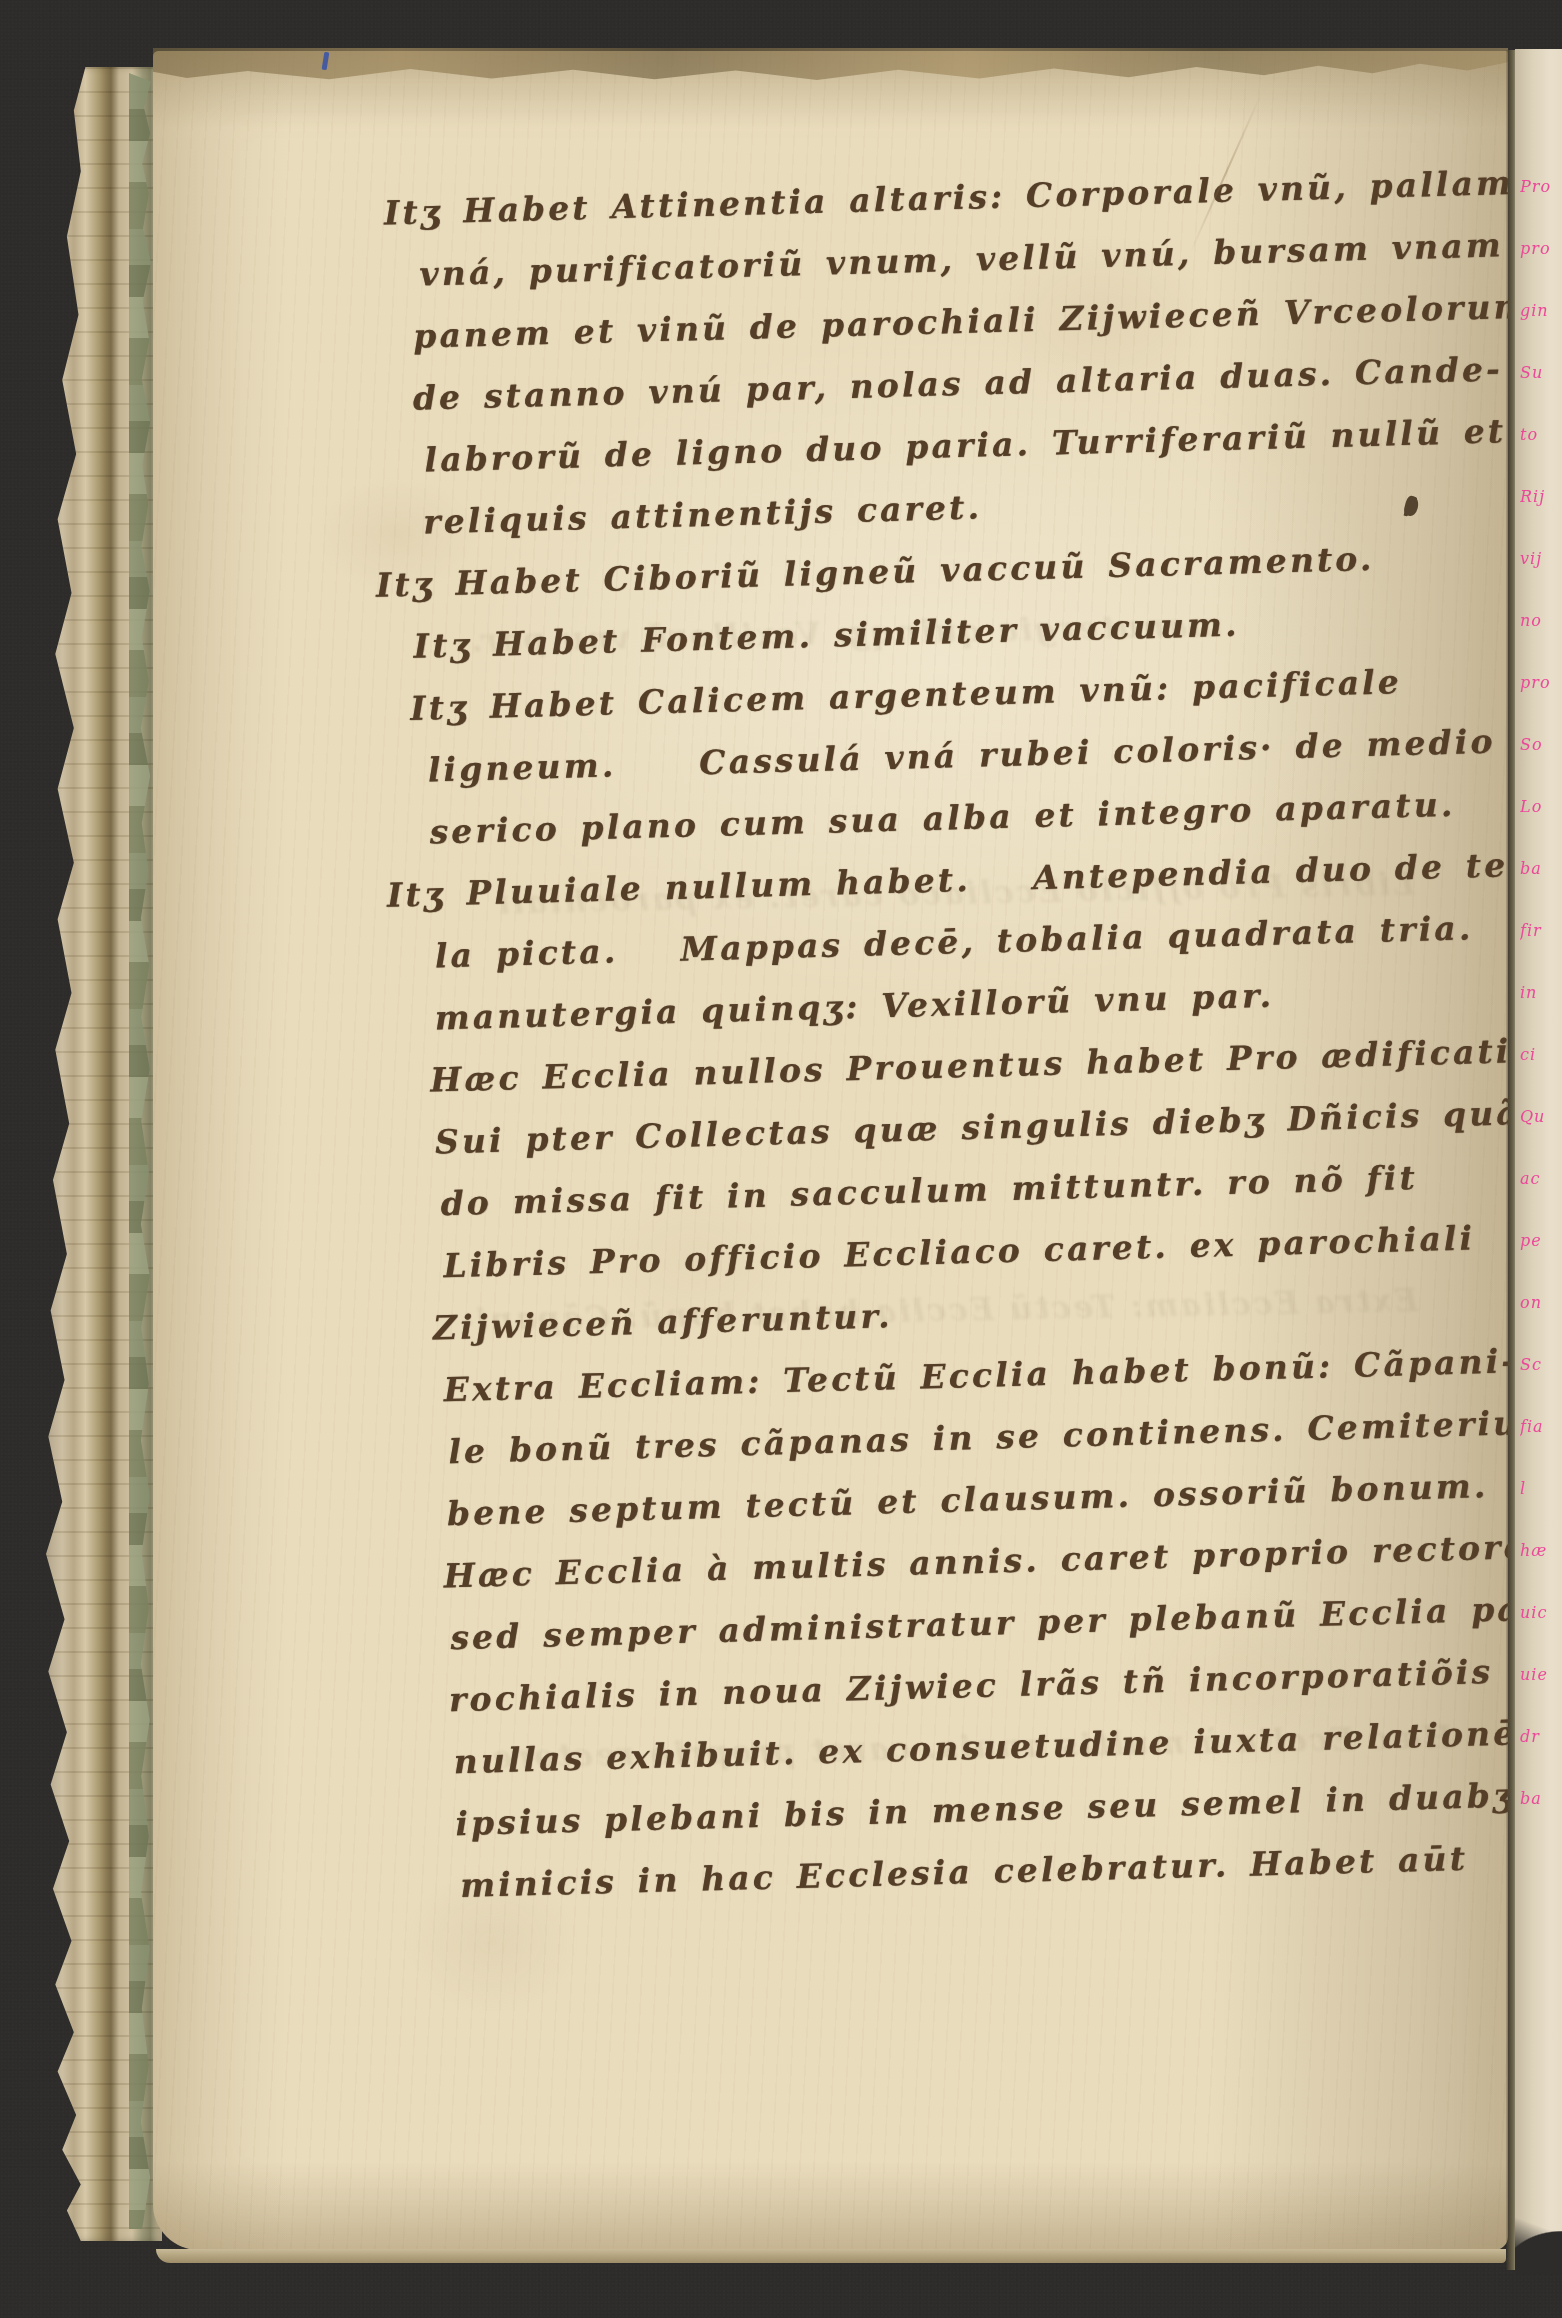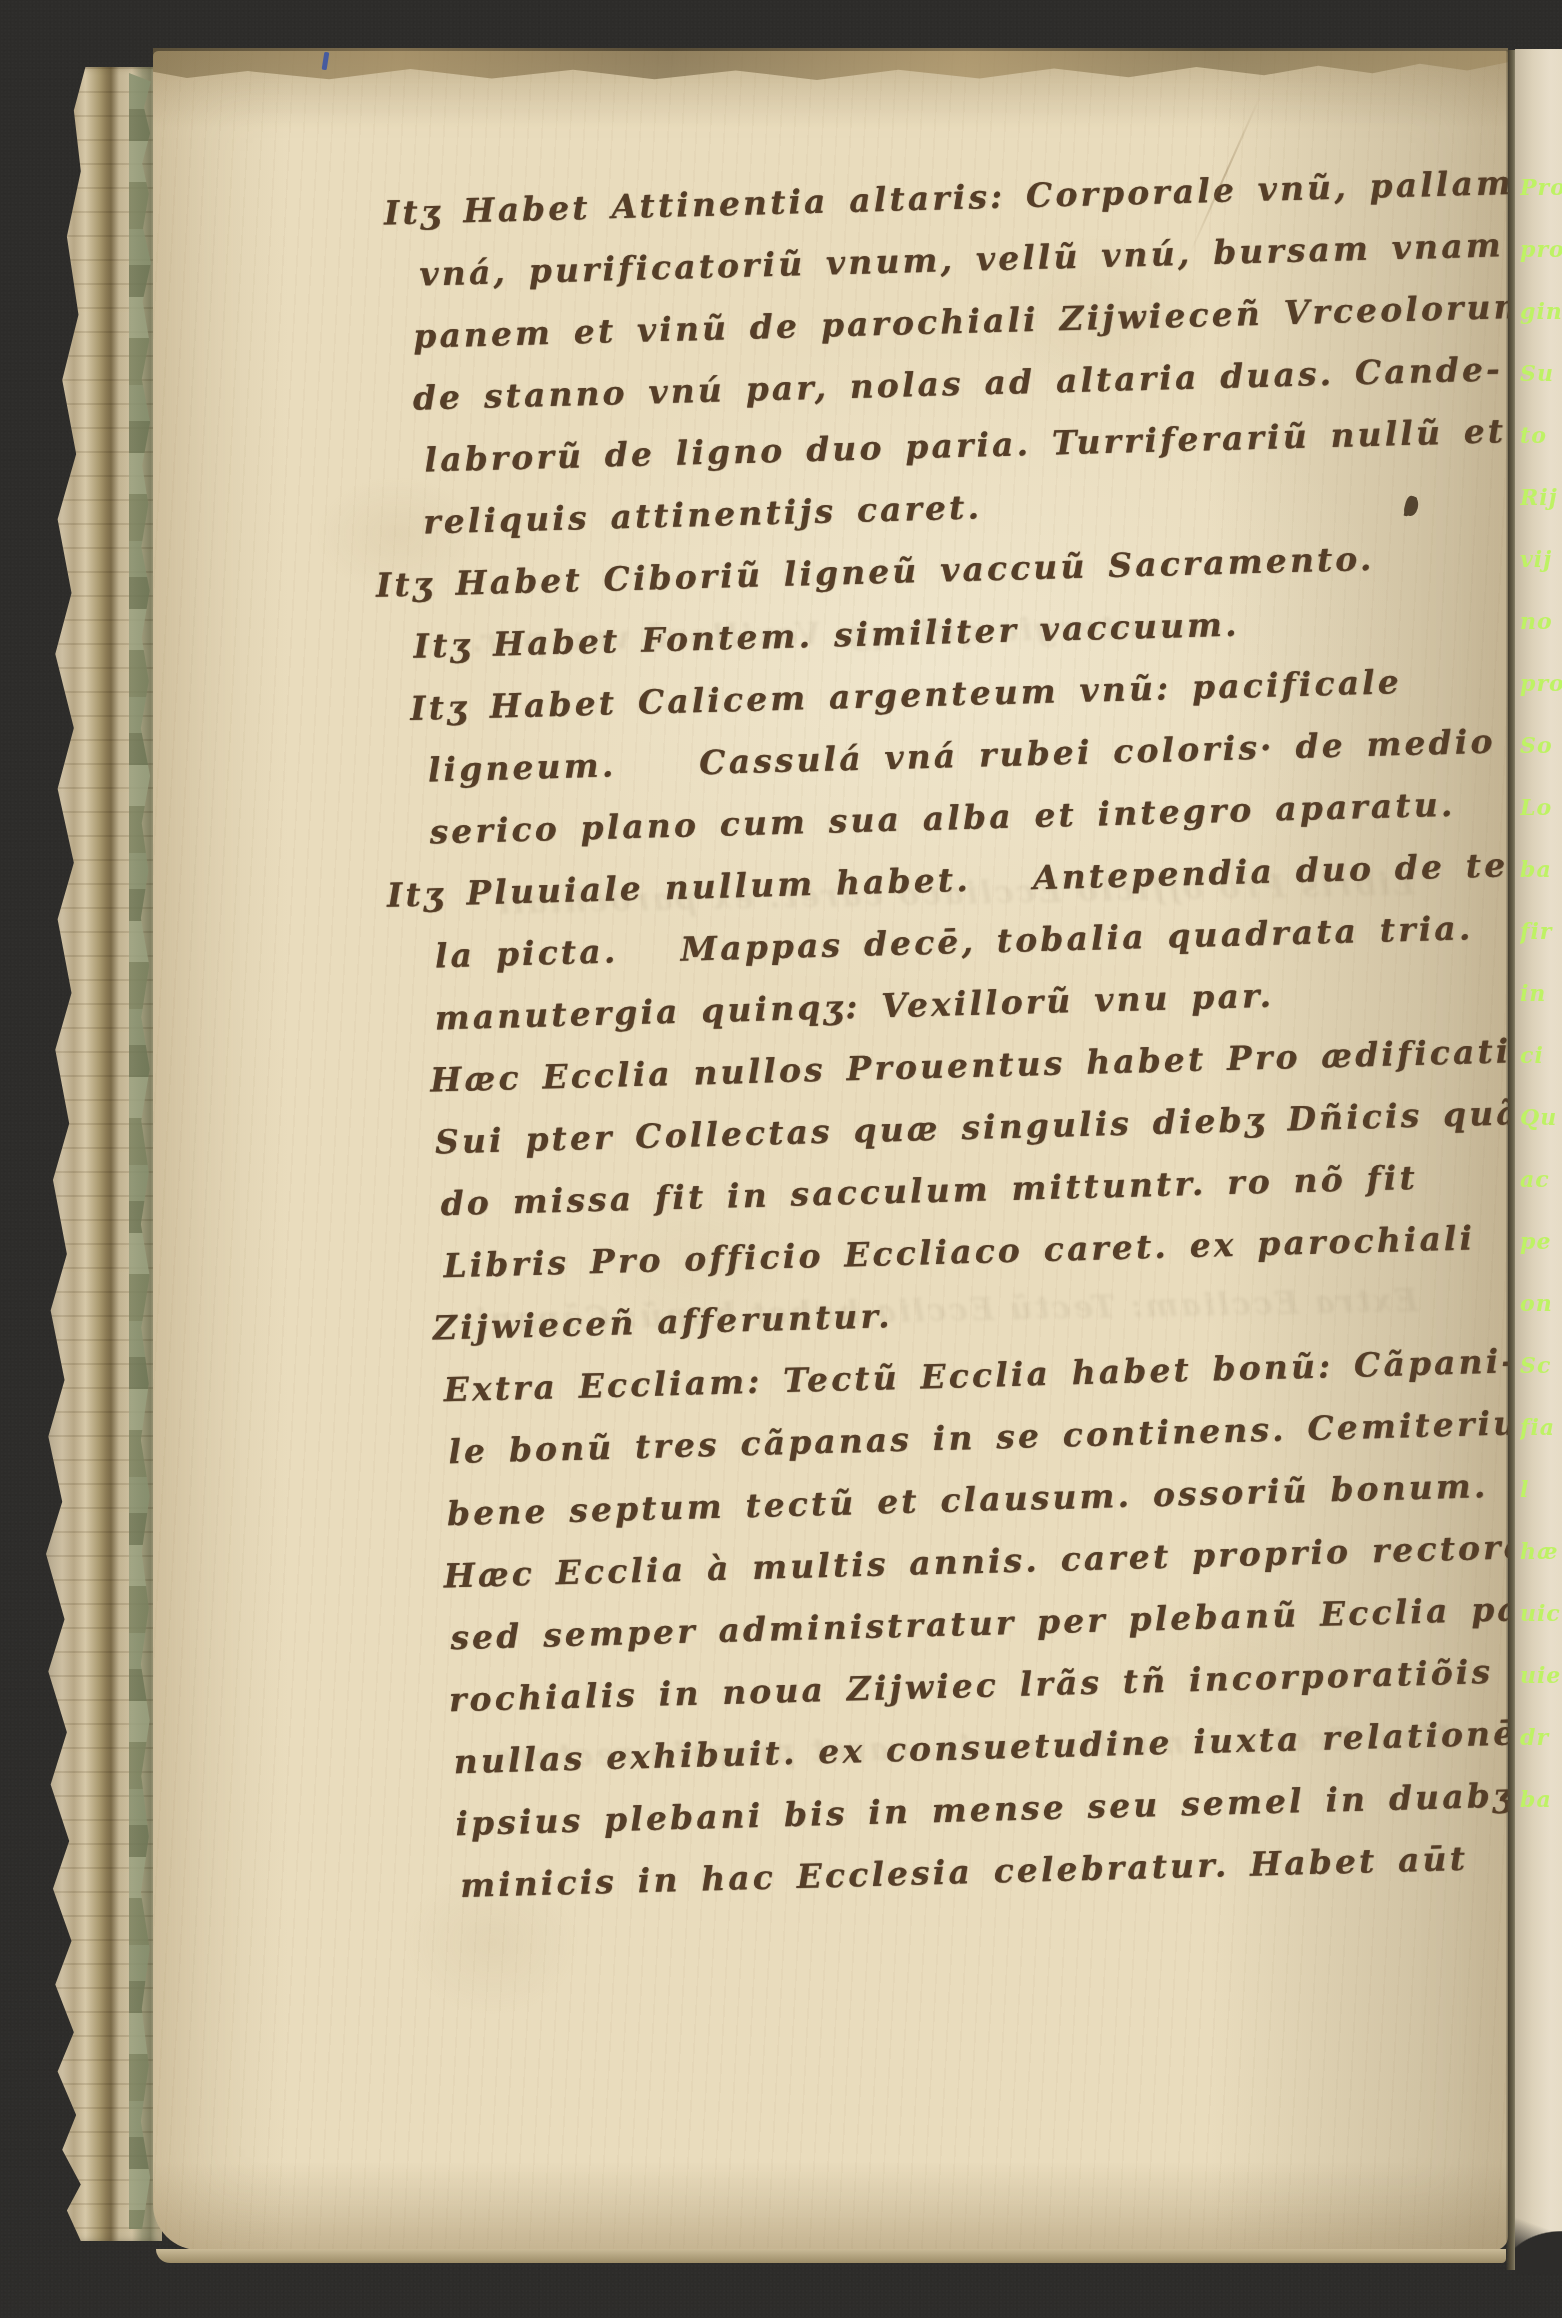--- a/index.html
+++ b/index.html
@@ -106,22 +106,22 @@
   }
   .line{height:62px;line-height:62px;white-space:pre;}
   .ghost{
     position:absolute;color:#6d5c40;opacity:.09;filter:blur(1.6px);
     font-size:31px;white-space:pre;transform:scaleX(-1) rotate(1.2deg);
     font-style:italic;font-weight:600;letter-spacing:2.6px;
   }
   
   .fragments{
     position:absolute;left:1520px;top:156px;width:43px;
-    color:#bef264;font-family:"DejaVu Serif", serif;font-style:italic;font-weight:700;
-    font-size:22px;letter-spacing:1px;
+    color:#ec4899;font-family:"DejaVu Serif", serif;font-style:italic;font-weight:400;
+    font-size:16px;letter-spacing:1px;
   }
   .frag{height:62px;line-height:62px;white-space:pre;overflow:hidden;}
   
   .blue-mark{
     position:absolute;left:323px;top:52px;width:4.7px;height:17.7px;
     background:#3c55a5;transform:rotate(9deg);border-radius:1.6px;opacity:.9;
   }
   .ink-blot{
     position:absolute;left:1405px;top:496px;width:12.5px;height:20px;
     background:#43331f;border-radius:46% 62% 55% 40%;transform:rotate(14deg);

